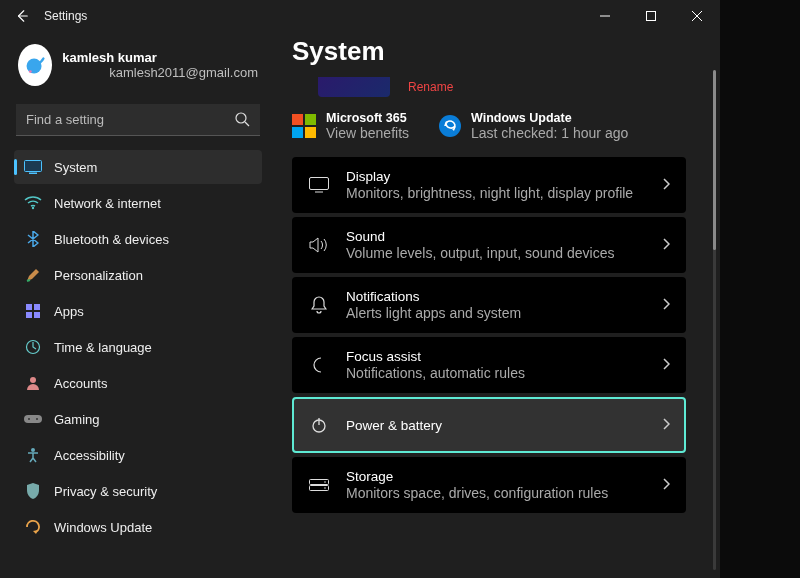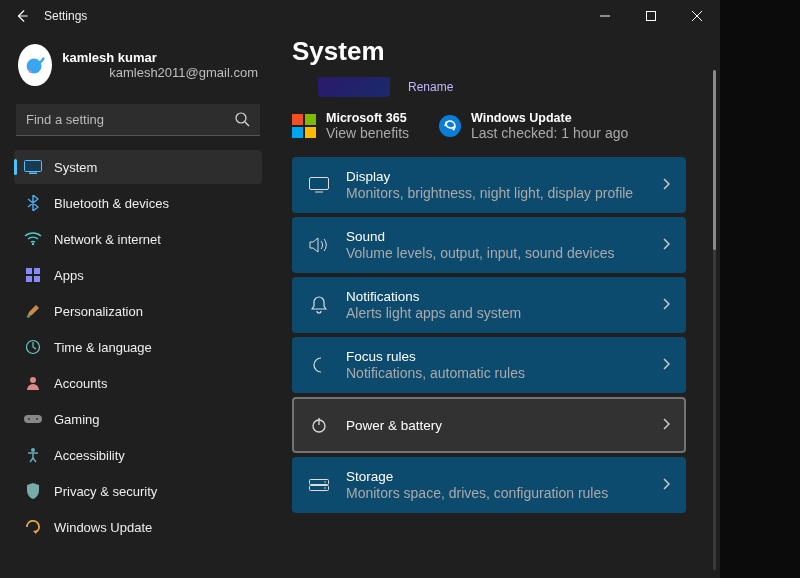--- a/index.html
+++ b/index.html
@@ -23,31 +23,31 @@
   .search .sicon { position: absolute; right: 10px; top: 7px; }
   .nav { display: flex; flex-direction: column; gap: 2px; overflow: hidden; }
   .nav-item { height: 34px; border-radius: 4px; display: flex; align-items: center; padding: 0 8px 0 10px; gap: 12px; font-size: 13px; color: #eee; position: relative; }
   .nav-item.selected { background: #2d2d2d; }
   .nav-item.selected::before { content: ""; position: absolute; left: 0; top: 9px; bottom: 9px; width: 3px; background: #4cc2ff; border-radius: 2px; }
   .nav-icon { width: 18px; height: 18px; display: flex; align-items: center; justify-content: center; }
   .main { flex: 1; position: relative; padding: 0 20px 0 20px; }
   .page-title { font-size: 26px; font-weight: 600; margin: 4px 0 10px 0; }
   .banner-row { display: flex; align-items: center; gap: 18px; margin-bottom: 6px; }
   .banner-row .thumb { width: 72px; height: 20px; background: linear-gradient(135deg,#2a1a6b,#1a2a6b); border-radius: 0 0 4px 4px; margin-left: 26px; }
-  .banner-row .rename { color: #c4b5fd; font-size: 12px; }
+  .banner-row .rename { color: #ef4444; font-size: 12px; }
   .info-row { display: flex; gap: 30px; padding: 8px 0 16px 0; }
   .info-item { display: flex; align-items: center; gap: 10px; }
   .ms365 { width: 24px; height: 24px; display: grid; grid-template: 1fr 1fr / 1fr 1fr; gap: 2px; }
   .ms365 span:nth-child(1){background:#f25022} .ms365 span:nth-child(2){background:#7fba00} .ms365 span:nth-child(3){background:#00a4ef} .ms365 span:nth-child(4){background:#ffb900}
   .wu-icon { width: 22px; height: 22px; border-radius: 50%; background: #0a7dd8; display: flex; align-items: center; justify-content: center; }
   .info-title { font-size: 12.5px; font-weight: 600; }
   .info-sub { font-size: 14px; color: #aaa; }
   .cards { display: flex; flex-direction: column; gap: 4px; padding-right: 14px; }
-  .card { height: 56px; background: #0c4a6e; border-radius: 4px; display: flex; align-items: center; padding: 0 14px 0 14px; gap: 16px; border: 2px solid transparent; }
-  .card.highlight { border: 2px solid #737373; background: #323232; }
+  .card { height: 56px; background: #000000; border-radius: 4px; display: flex; align-items: center; padding: 0 14px 0 14px; gap: 16px; border: 2px solid transparent; }
+  .card.highlight { border: 2px solid #5eead4; background: #323232; }
   .card-icon { width: 22px; display: flex; justify-content: center; }
   .card-title { font-size: 13.5px; color: #fff; }
   .card-sub { font-size: 14px; color: #aaa; margin-top: 1px; }
   .card .chev { margin-left: auto; }
   .scrollbar { position: absolute; right: 4px; top: 38px; bottom: 8px; width: 3px; background: #3a3a3a; border-radius: 2px; }
   .scrollbar .thumb { position: absolute; top: 0; height: 180px; width: 3px; background: #8a8a8a; border-radius: 2px; }
 </style>
 </head>
 <body>
 
@@ -108,54 +108,54 @@
           <span class="nav-icon">
               <svg width="18" height="14" viewBox="0 0 18 14">
                 <rect x="0.5" y="0.5" width="17" height="11" rx="1" stroke="#4cc2ff" fill="#1b3a52"></rect>
                 <rect x="5" y="12.5" width="8" height="1.5" fill="#4cc2ff"></rect>
               </svg>
             </span>
           <span>System</span>
         </div>
         <div class="nav-item">
           <span class="nav-icon">
-              <svg width="14" height="16" viewBox="0 0 14 16">
-                <path d="M7 0v16l5-4-10-8m0 8l10-8L7 0" stroke="#4aa8e8" stroke-width="1.5" fill="none" stroke-linejoin="round"></path>
-              </svg>
-            </span>
-          <span>Bluetooth &amp; devices</span>
-        </div>
-        <div class="nav-item">
-          <span class="nav-icon">
               <svg width="18" height="14" viewBox="0 0 18 14">
                 <path d="M1 4a12 12 0 0116 0M4 7a8 8 0 0110 0M7 10a4 4 0 014 0" stroke="#53c6c6" stroke-width="1.5" fill="none"></path>
                 <circle cx="9" cy="12" r="1.2" fill="#53c6c6"></circle>
               </svg>
             </span>
           <span>Network &amp; internet</span>
+        </div>
+        <div class="nav-item">
+          <span class="nav-icon">
+              <svg width="14" height="16" viewBox="0 0 14 16">
+                <path d="M7 0v16l5-4-10-8m0 8l10-8L7 0" stroke="#4aa8e8" stroke-width="1.5" fill="none" stroke-linejoin="round"></path>
+              </svg>
+            </span>
+          <span>Bluetooth &amp; devices</span>
+        </div>
+        <div class="nav-item">
+          <span class="nav-icon">
+              <svg width="16" height="16" viewBox="0 0 16 16">
+                <path d="M2 14l2-5 7-7 3 3-7 7z" fill="#c98b4a"></path>
+                <path d="M2 14l3-1" stroke="#3a6" stroke-width="2"></path>
+              </svg>
+            </span>
+          <span>Personalization</span>
         </div>
         <div class="nav-item">
           <span class="nav-icon">
               <svg width="16" height="16" viewBox="0 0 16 16">
                 <rect x="1" y="1" width="6" height="6" fill="#8a8aff"></rect>
                 <rect x="9" y="1" width="6" height="6" fill="#8a8aff"></rect>
                 <rect x="1" y="9" width="6" height="6" fill="#8a8aff"></rect>
                 <rect x="9" y="9" width="6" height="6" fill="#8a8aff"></rect>
               </svg>
             </span>
           <span>Apps</span>
-        </div>
-        <div class="nav-item">
-          <span class="nav-icon">
-              <svg width="16" height="16" viewBox="0 0 16 16">
-                <path d="M2 14l2-5 7-7 3 3-7 7z" fill="#c98b4a"></path>
-                <path d="M2 14l3-1" stroke="#3a6" stroke-width="2"></path>
-              </svg>
-            </span>
-          <span>Personalization</span>
         </div>
         <div class="nav-item">
           <span class="nav-icon">
               <svg width="16" height="16" viewBox="0 0 16 16">
                 <circle cx="8" cy="8" r="6.5" stroke="#6cc" fill="none" stroke-width="1.2"></circle>
                 <path d="M8 3v5l3 2" stroke="#6cc" stroke-width="1.2" fill="none"></path>
               </svg>
             </span>
           <span>Time &amp; language</span>
         </div>
@@ -291,21 +291,21 @@
               </svg></span>
         </div>
 
         <div class="card">
           <span class="card-icon">
               <svg width="16" height="16" viewBox="0 0 16 16">
                 <path d="M10 1a7 7 0 100 14 6 6 0 010-14z" stroke="#ddd" fill="none" stroke-width="1.2"></path>
               </svg>
             </span>
           <div>
-            <div class="card-title">Focus rules</div>
+            <div class="card-title">Focus assist</div>
             <div class="card-sub">Notifications, automatic rules</div>
           </div>
           <span class="chev"><svg width="8" height="12" viewBox="0 0 8 12">
                 <path d="M2 1l5 5-5 5" stroke="#ccc" fill="none" stroke-width="1.5"></path>
               </svg></span>
         </div>
 
         <div class="card highlight">
           <span class="card-icon">
               <svg width="16" height="16" viewBox="0 0 16 16">

